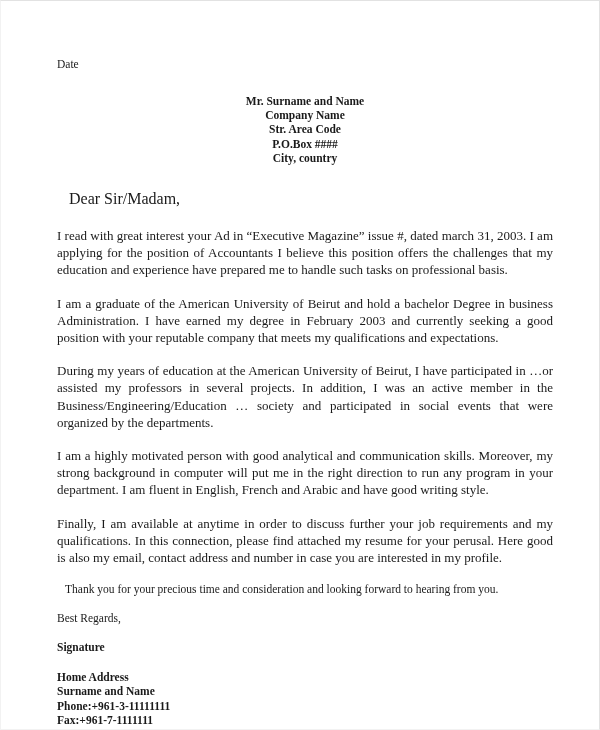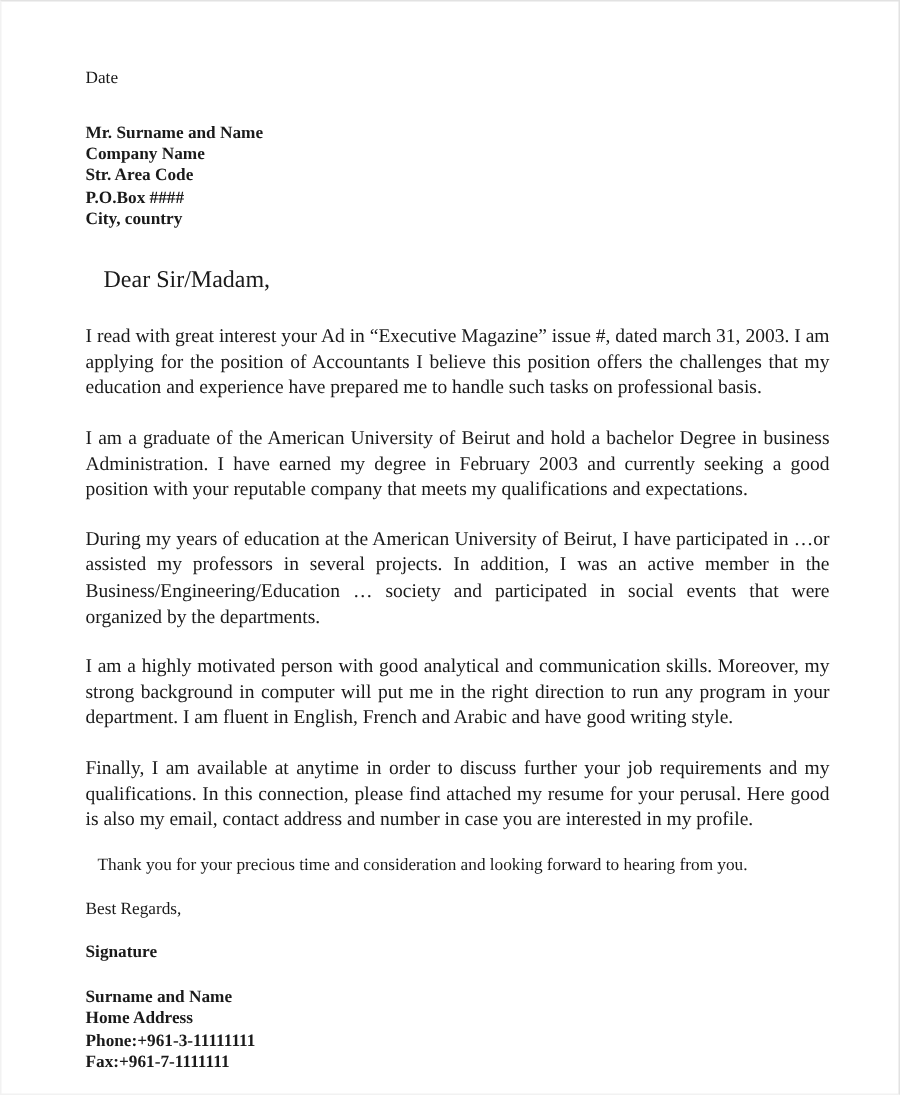--- a/index.html
+++ b/index.html
@@ -26,30 +26,31 @@
   }
   .letter {
     position: absolute;
     left: 56px;
     top: 44px;
     width: 496px;
   }
   .date-line {
     font-size: 11.5px;
     line-height: 15px;
-    margin: 0 0 22px 0;
+    margin: 12px 0 22px 0;
   }
   .recipient-block {
     margin: 0 0 26px 0;
   }
   .recipient-line {
     font-weight: bold;
     font-size: 11.5px;
     line-height: 14.2px;
     white-space: nowrap;
+    text-align: center;
   }
   .salutation {
     font-size: 16px;
     line-height: 15px;
     margin: 0 0 21px 12px;
   }
   .body-para {
     font-size: 13px;
     line-height: 17.2px;
     text-align: justify;
@@ -106,20 +107,20 @@
     <p class="body-para">I am a highly motivated person with good analytical and communication skills. Moreover, my strong background in computer will put me in the right direction to run any program in your department. I am fluent in English, French and Arabic and have good writing style.</p>
     <p class="body-para">Finally, I am available at anytime in order to discuss further your job requirements and my qualifications. In this connection, please find attached my resume for your perusal. Here good is also my email, contact address and number in case you are interested in my profile.</p>
 
     <div class="closing-line thanks">Thank you for your precious time and consideration and looking forward to hearing from you.</div>
 
     <div class="closing-line">Best Regards,</div>
 
     <div class="signature-word">Signature</div>
 
     <div class="contact-block">
+      <div class="contact-line">Home Address</div>
       <div class="contact-line">Surname and Name</div>
-      <div class="contact-line">Home Address</div>
       <div class="contact-line">Phone:+961-3-11111111</div>
       <div class="contact-line">Fax:+961-7-1111111</div>
     </div>
 
   </div>
 </div>
 
 </body></html>

